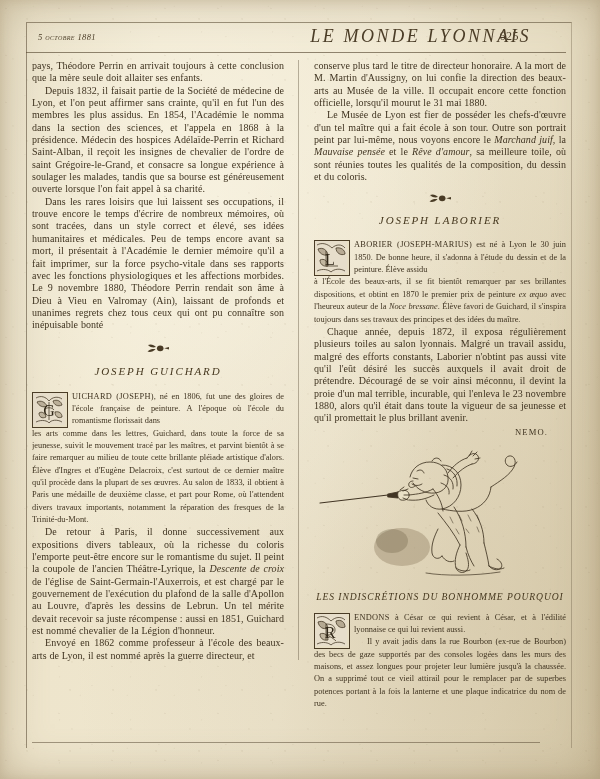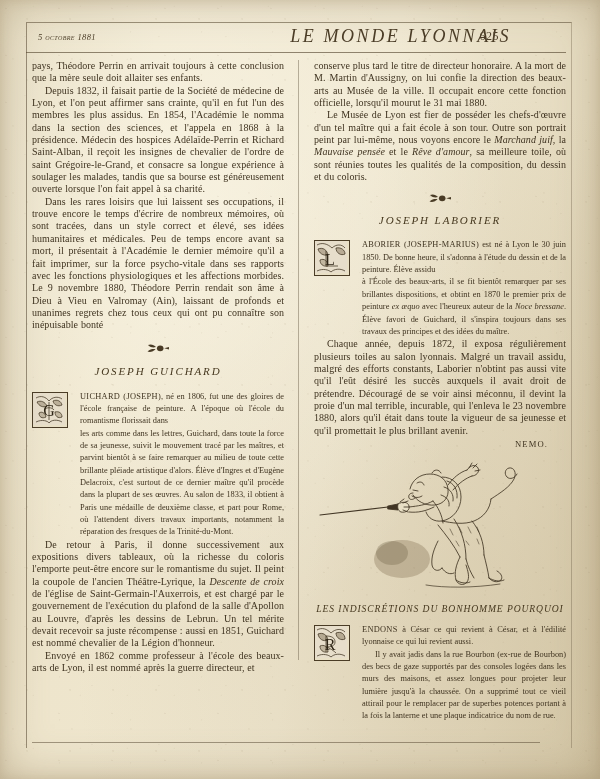--- a/index.html
+++ b/index.html
@@ -43,21 +43,21 @@
     position: absolute;
     left: 26px; top: 22px;
     width: 544px; height: 725px;
     border-left: 1px solid rgba(80,66,44,.55);
     border-top: 1px solid rgba(80,66,44,.55);
     border-right: 1px solid rgba(80,66,44,.30);
   }
 
   
   .runhead {
-    position: absolute; left: 26px; top: 26px; width: 485px; height: 26px;
+    position: absolute; left: 26px; top: 26px; width: 485px; height: 26px; padding-left: 20px;
   }
   .runhead .date {
     position: absolute; left: 12px; top: 6px;
     font-family: "Liberation Serif", serif;
     font-style: italic;
     font-size: 8.5px;
     letter-spacing: .4px;
     color: #4b3d27;
     font-variant: small-caps;
   }
@@ -150,21 +150,20 @@
   }
   .dropcap svg { display: block; }
 
   .afterdrop {
     font-size: 8.35px;
     line-height: 12.35px;
     text-align: justify;
     color: #3f3320;
     margin: 0;
     text-indent: 0;
-    padding-left: 48px;
   }
 
   
   .lion { width: 252px; height: 148px; display: block; }
 
   .signature {
     text-align: right;
     font-size: 8.6px;
     letter-spacing: 1.1px;
     color: #3f3320;

